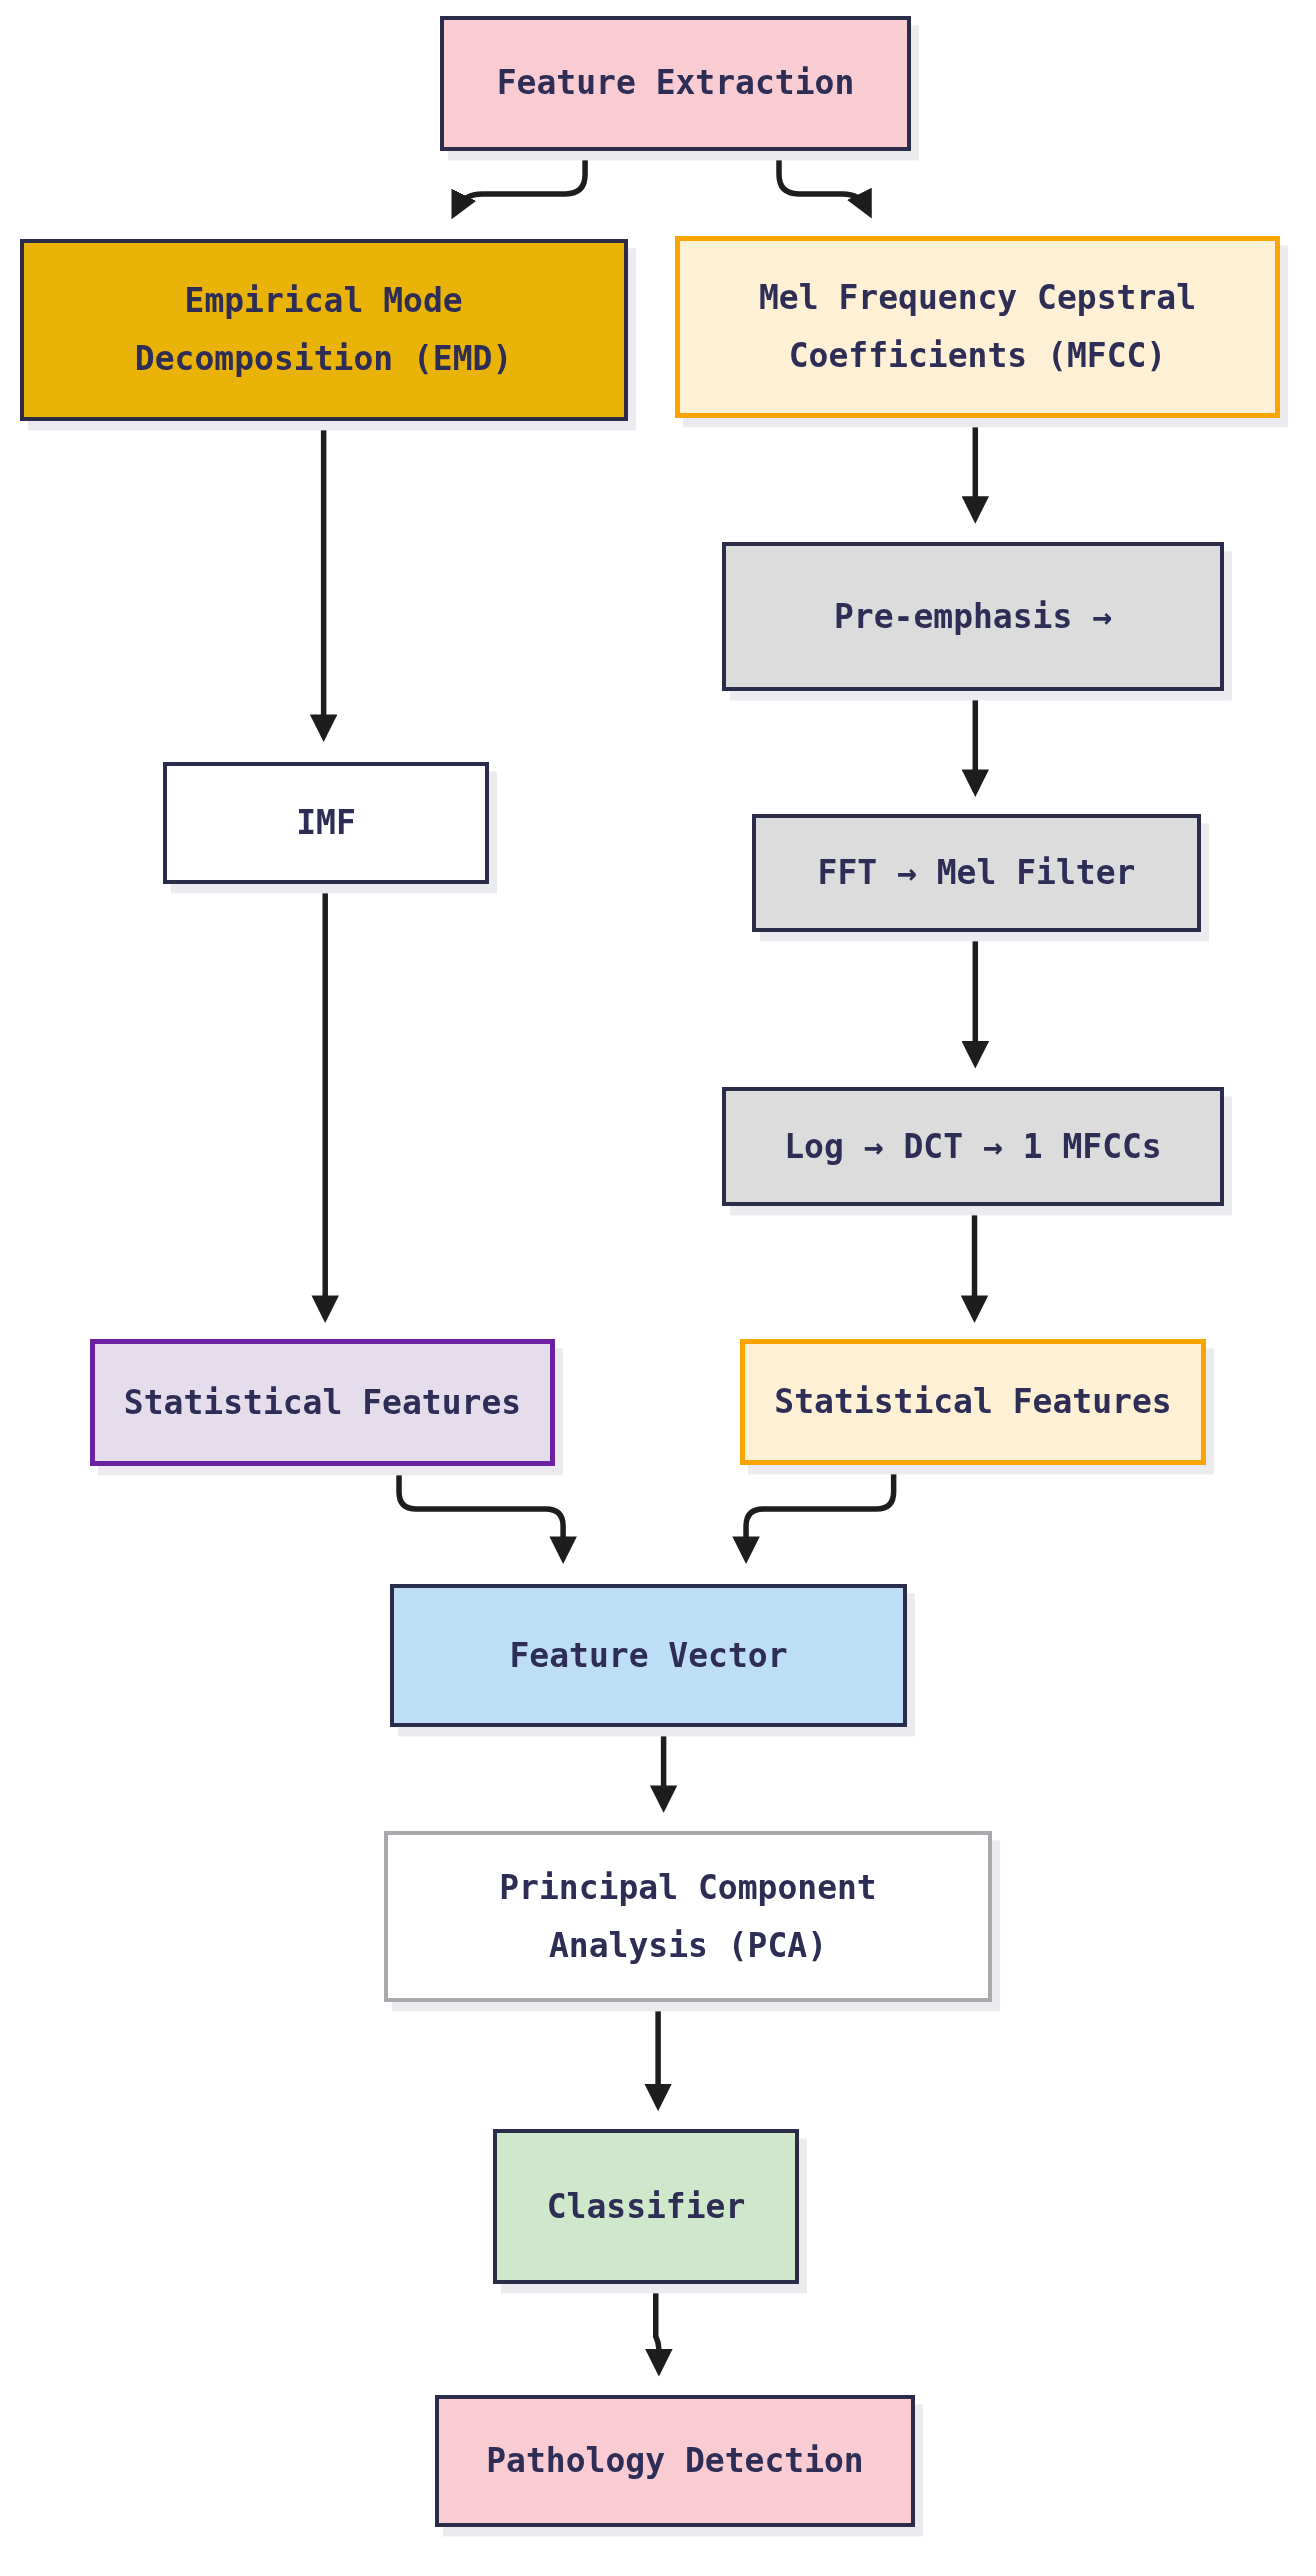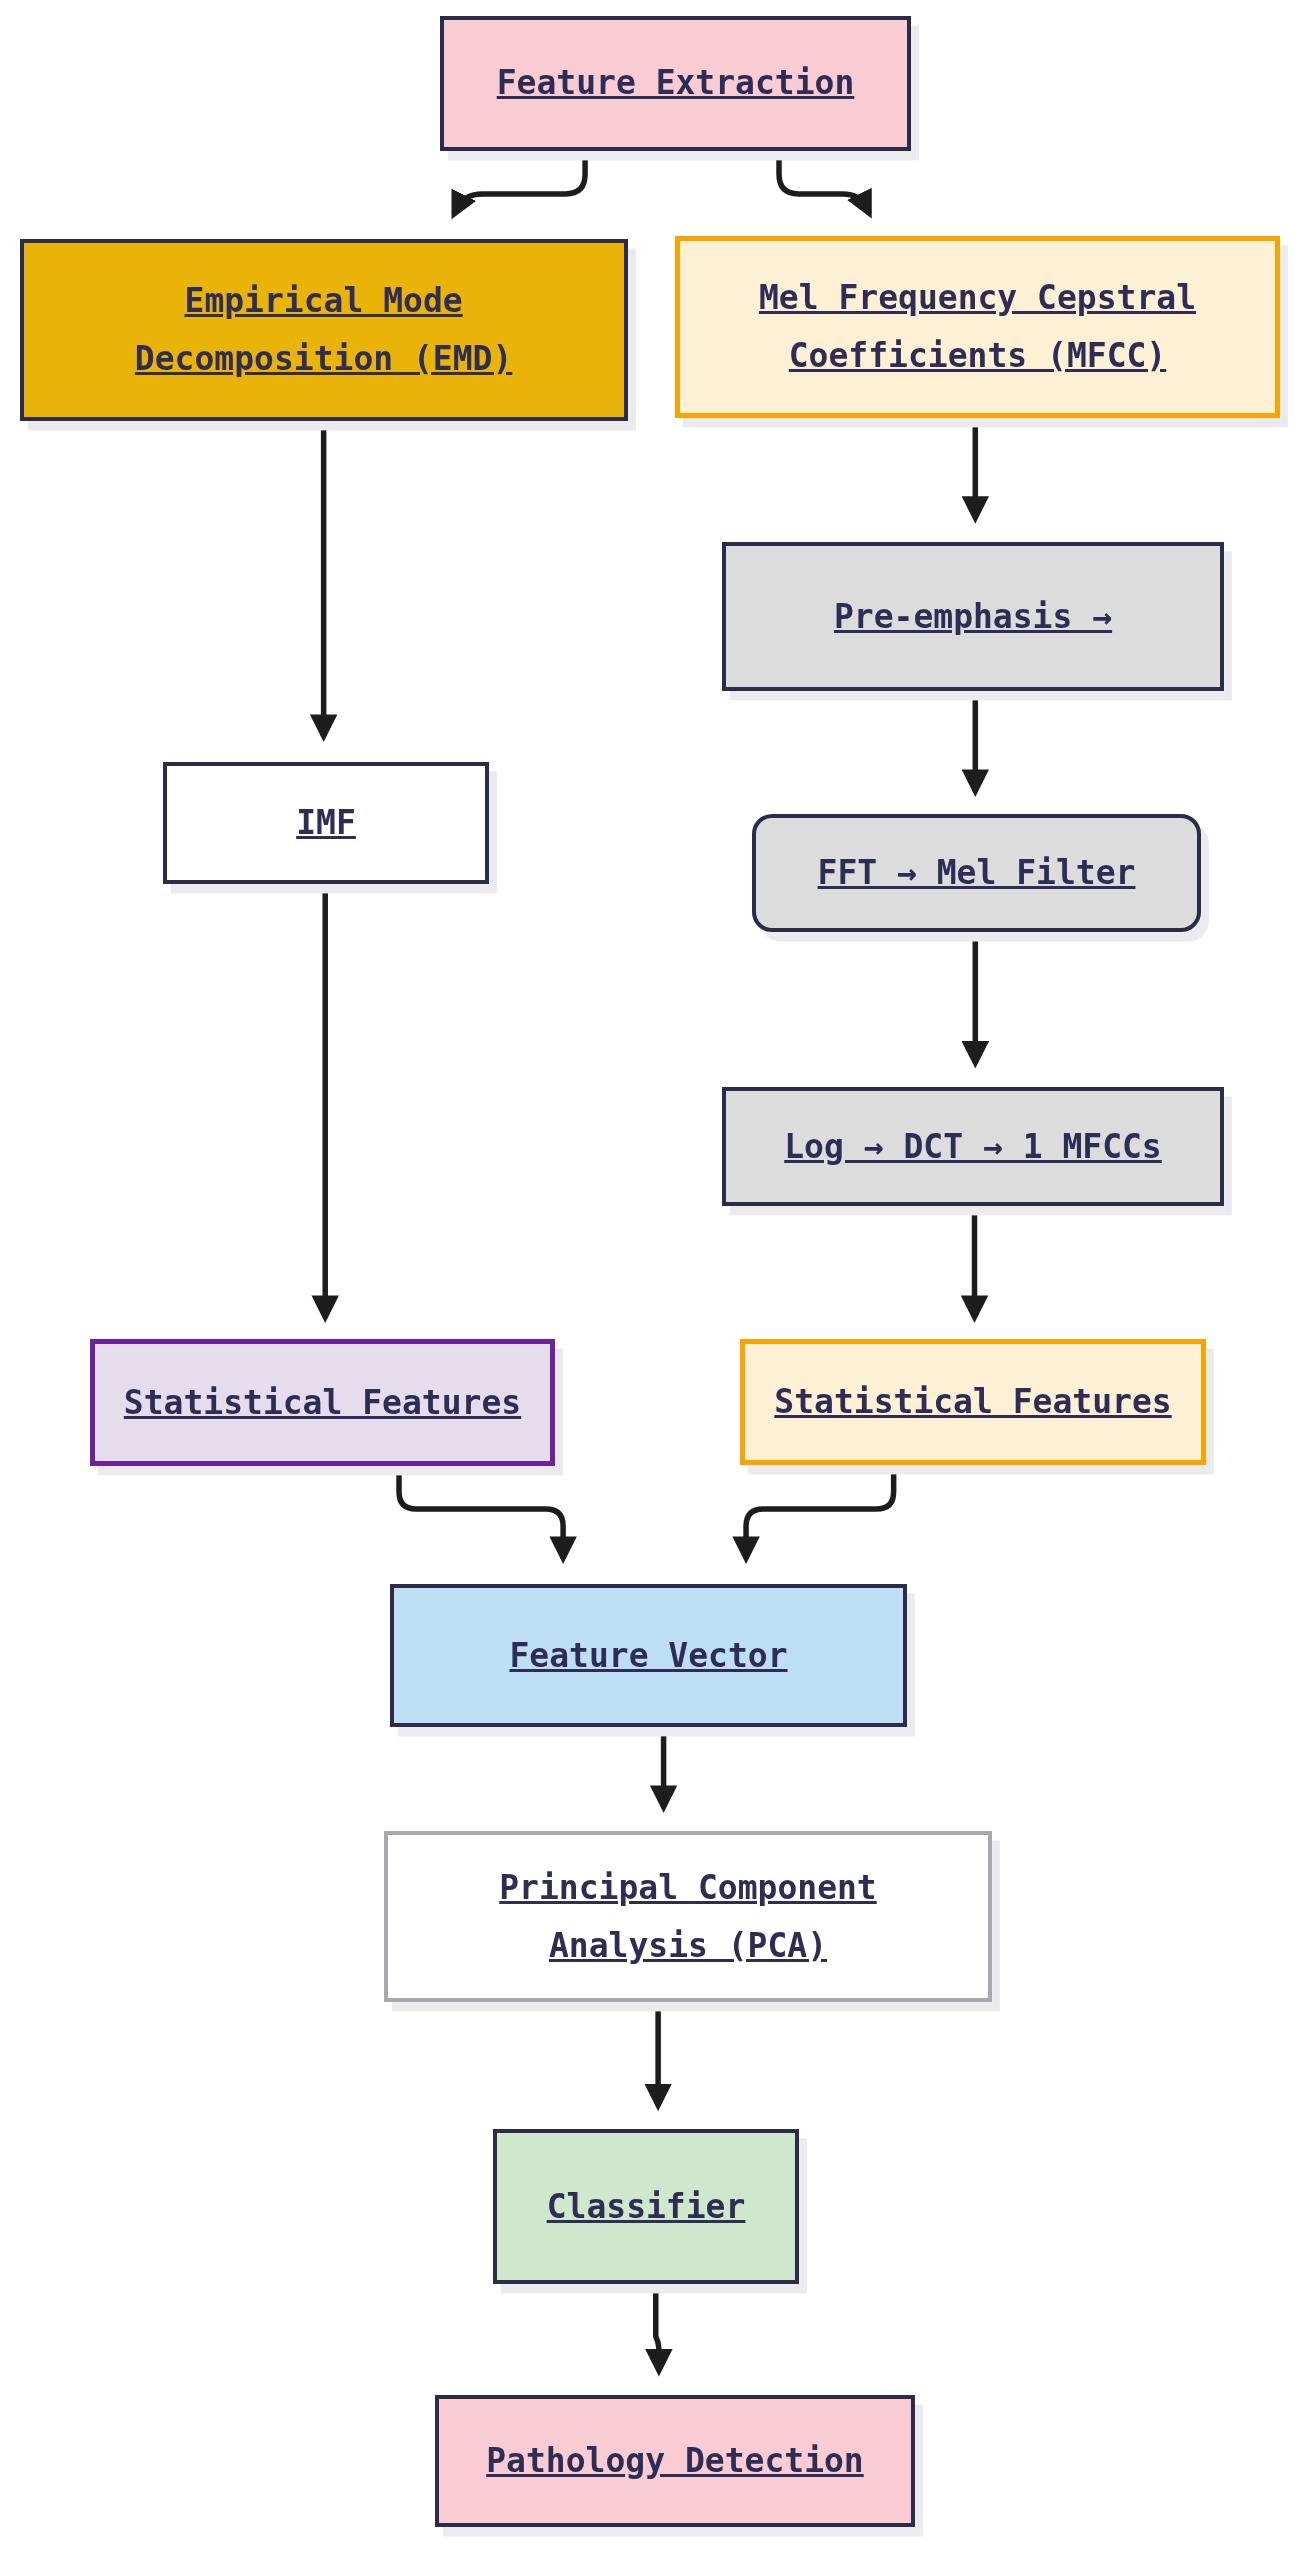--- a/index.html
+++ b/index.html
@@ -32,29 +32,29 @@
     text-align: center;
     box-sizing: border-box;
     border: 4.7px solid #2b2b4a;
     background: #ffffff;
     color: #2d2d55;
     font-size: 33px;
     font-weight: 600;
     line-height: 1.75;
     box-shadow: 7.9px 9.4px 0 #ebebef;
   }
-  .node span { white-space: pre-line; text-decoration: underline; }
+  .node span { white-space: pre-line; }
 
   
   .n-fe    { left: 440px;  top: 15.7px;   width: 471px; height: 135px; background:#f9cbd2; }
   .n-emd   { left: 19.6px;   top: 239px;  width: 608px; height: 182px; background:#eab308; }
   .n-mfcc  { left: 675px;  top: 236px;  width: 605px; height: 182px; background:#fdf0d4; border:5.5px solid #f9a401; }
   .n-pre   { left: 722px;  top: 542px;  width: 502px; height: 149px; background:#dcdcdc; }
   .n-imf   { left: 163px;  top: 762px;  width: 326px; height: 122px; background:#ffffff; }
-  .n-fft   { left: 752px;  top: 814px; width: 449px; height: 118px; background:#dcdcdc;border-radius:20px; }
+  .n-fft   { left: 752px;  top: 814px; width: 449px; height: 118px; background:#dcdcdc; }
   .n-log   { left: 722px;  top: 1087px; width: 502px; height: 119px; background:#dcdcdc; }
   .n-statl { left: 90px;  top: 1339px; width: 465px; height: 127px; background:#e5dcec; border:5.5px solid #6b21a0; }
   .n-statr { left: 740px;  top: 1339px; width: 466px; height: 126px; background:#fdf0d4; border:5.5px solid #f9a401; }
   .n-fv    { left: 390px;  top: 1584px; width: 517px; height: 143px; background:#bedef6; }
   .n-pca   { left: 342px;  top: 1831px; width: 608px; height: 171px; background:#ffffff; border:4.7px solid #a9a9ad;margin-left:42px; }
   .n-cls   { left: 493px;  top: 2129px; width: 306px; height: 155px; background:#cfe7ca; }
   .n-path  { left: 412px;  top: 2395px; width: 480px; height: 132px; background:#f9cbd2;margin-left:23px; }
 
   .edge {
     fill: none;

